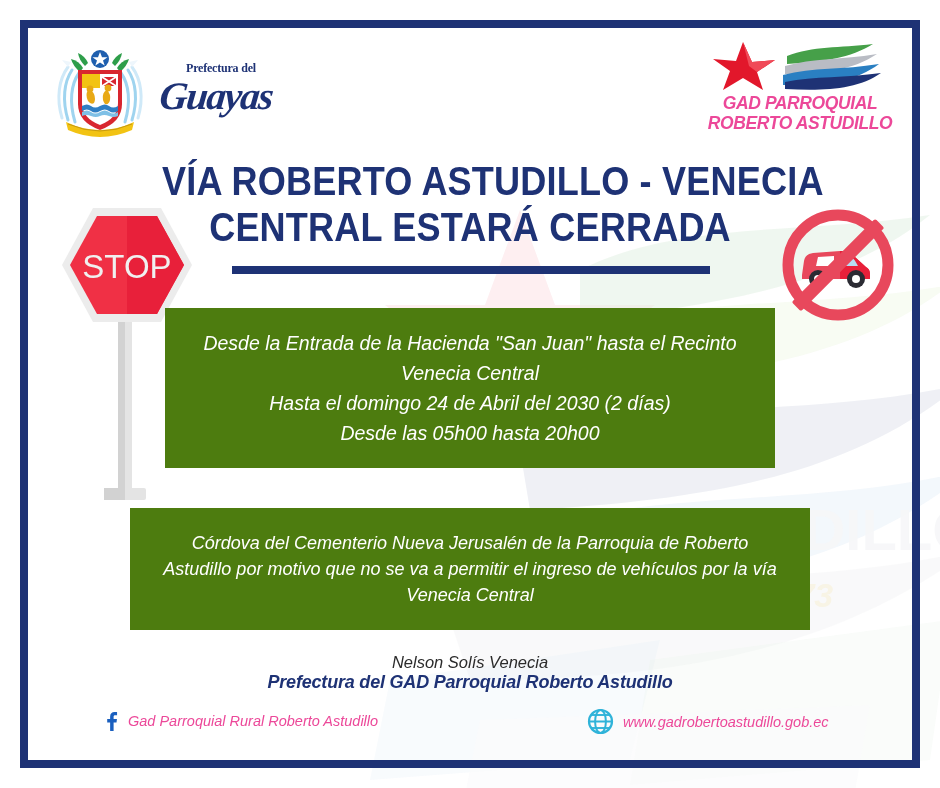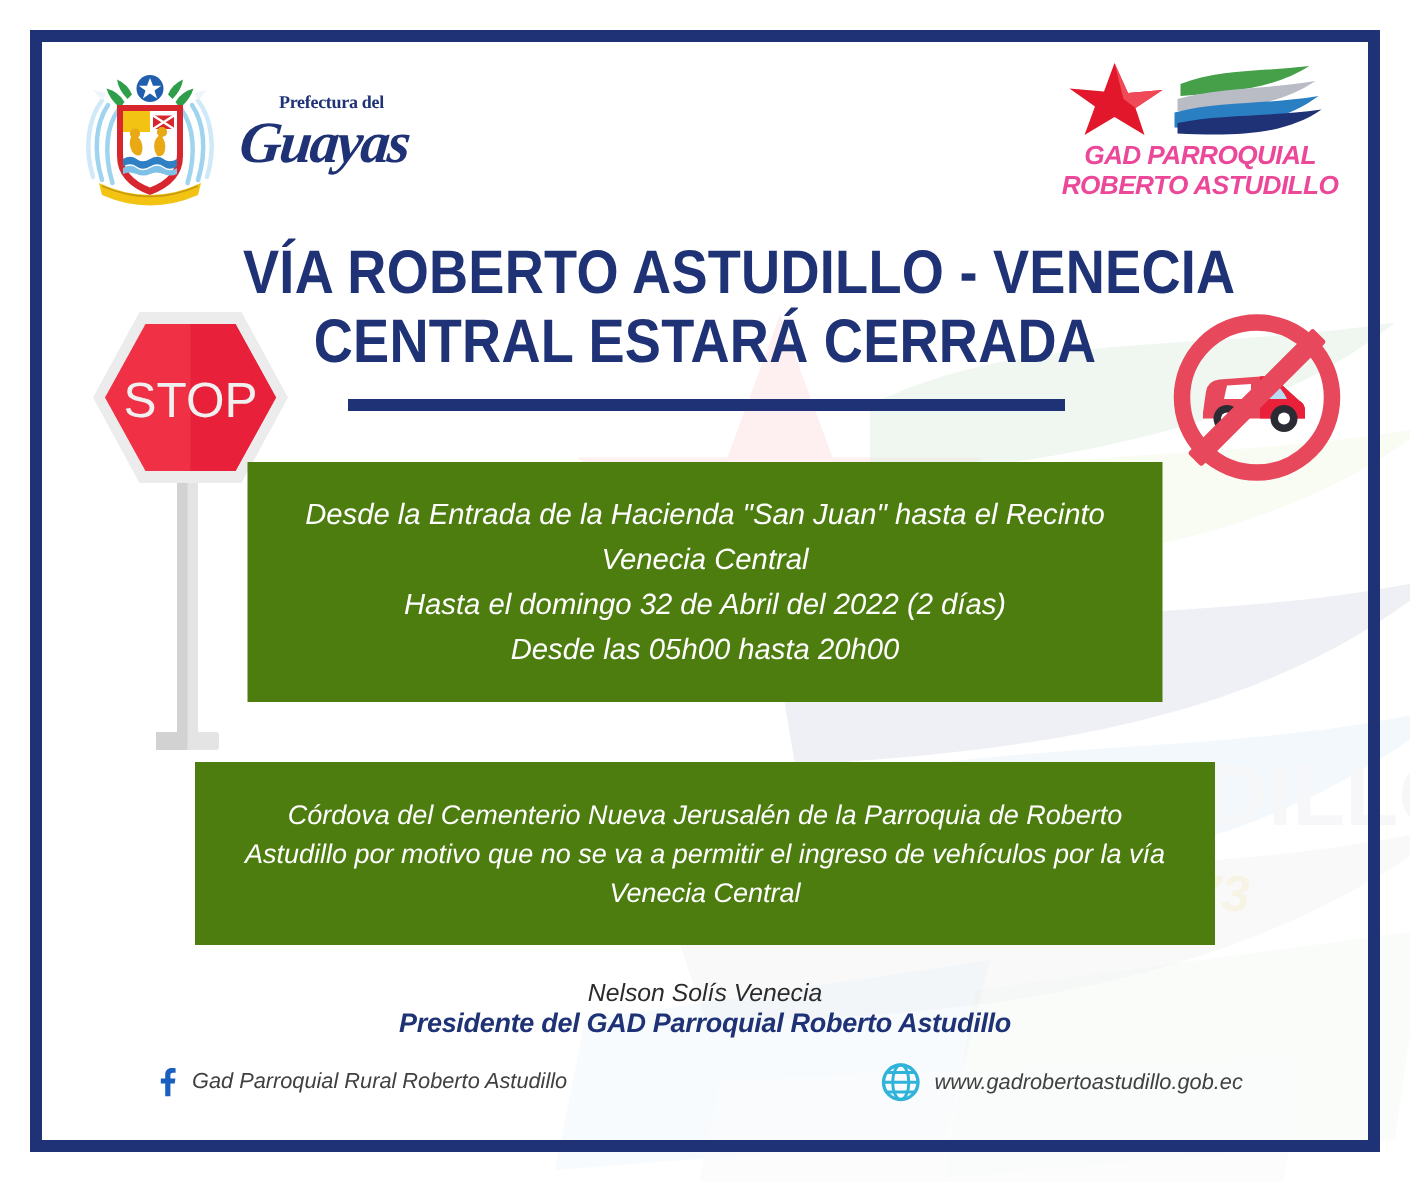--- a/index.html
+++ b/index.html
@@ -225,21 +225,21 @@
     align-items: center;
     gap: 9px;
     z-index: 4;
   }
   #footer-facebook { left: 103px; top: 711px; }
   #footer-website  { left: 587px; top: 708px; }
   .footer-text {
     font-family: "Liberation Sans", sans-serif;
     font-style: italic;
     font-size: 14.5px;
-    color: #404040;
+    color: #ec4899;
     white-space: nowrap;
   }
   .fb-icon {
     width: 16px; height: 20px;
     display: inline-block;
   }
   .fb-icon svg { width: 100%; height: 100%; display: block; }
   .globe-icon { width: 27px; height: 27px; display: inline-block; }
   .globe-icon svg { width: 100%; height: 100%; display: block; }
 </style>
@@ -379,33 +379,33 @@
       <circle cx="78" cy="74" r="4" fill="#ffffff"></circle>
 
       <circle cx="60" cy="60" r="50" fill="none" stroke="#e8485c" stroke-width="11"></circle>
       <rect x="53.5" y="1" width="13" height="118" rx="2" fill="#e8485c" transform="rotate(45 60 60)"></rect>
     </svg>
   </div>
 
   <div class="info-box" id="box-schedule">
     <div class="line">Desde la Entrada de la Hacienda "San Juan" hasta el Recinto</div>
     <div class="line">Venecia Central</div>
-    <div class="line">Hasta  el  domingo 32  de Abril del 2022 (2 días)</div>
+    <div class="line">Hasta  el  domingo 24  de Abril del 2030 (2 días)</div>
     <div class="line">Desde las 05h00 hasta 20h00</div>
   </div>
 
   <div class="info-box" id="box-detour">
     <div class="line">Córdova del Cementerio Nueva Jerusalén de la Parroquia de Roberto</div>
     <div class="line">Astudillo por motivo que no se va a permitir el ingreso de vehículos por la vía</div>
     <div class="line">Venecia Central</div>
   </div>
 
   <div class="signature">
     <div class="sig-name">Nelson Solís Venecia</div>
-    <div class="sig-role">Presidente del GAD Parroquial Roberto Astudillo</div>
+    <div class="sig-role">Prefectura del GAD Parroquial Roberto Astudillo</div>
   </div>
 
   <div class="footer-item" id="footer-facebook">
     <span class="fb-icon">
       <svg viewBox="0 0 16 20" xmlns="http://www.w3.org/2000/svg">
         <path d="M10.6 20 V11.4 h2.9 l0.45 -3.4 h-3.35 V5.85 c0 -0.98 0.27 -1.65 1.68 -1.65 h1.79 V1.15
                  C13.76 1.08 12.7 1 11.47 1 C8.9 1 7.14 2.57 7.14 5.45 V8 H4.2 v3.4 h2.94 V20 Z" fill="#1a5fbf"></path>
       </svg>
     </span>
     <span class="footer-text">Gad Parroquial Rural Roberto Astudillo</span>

